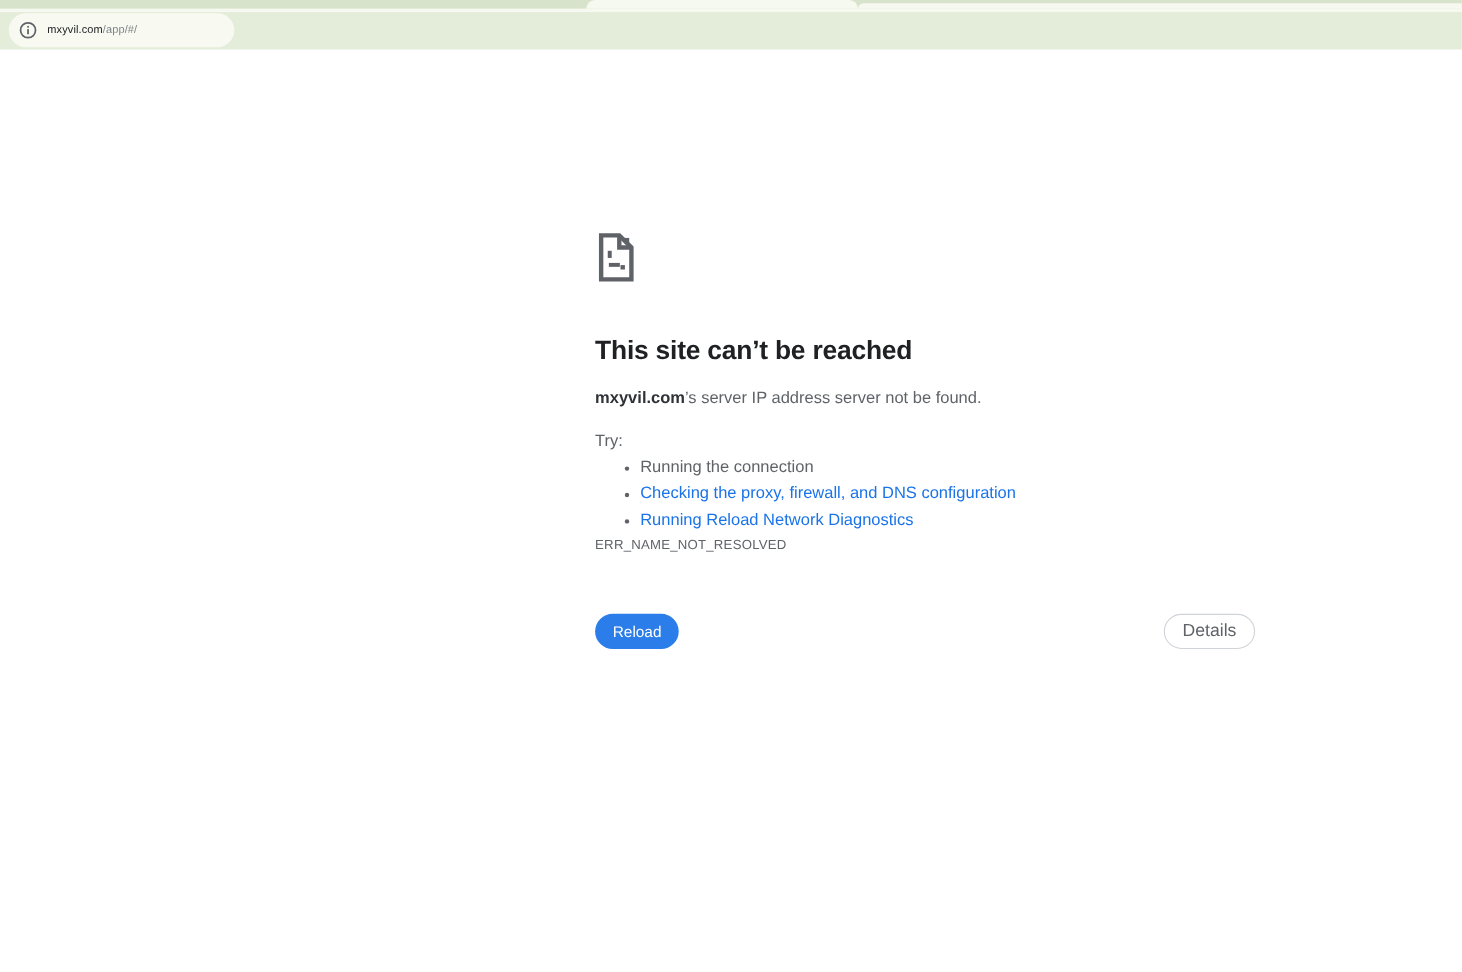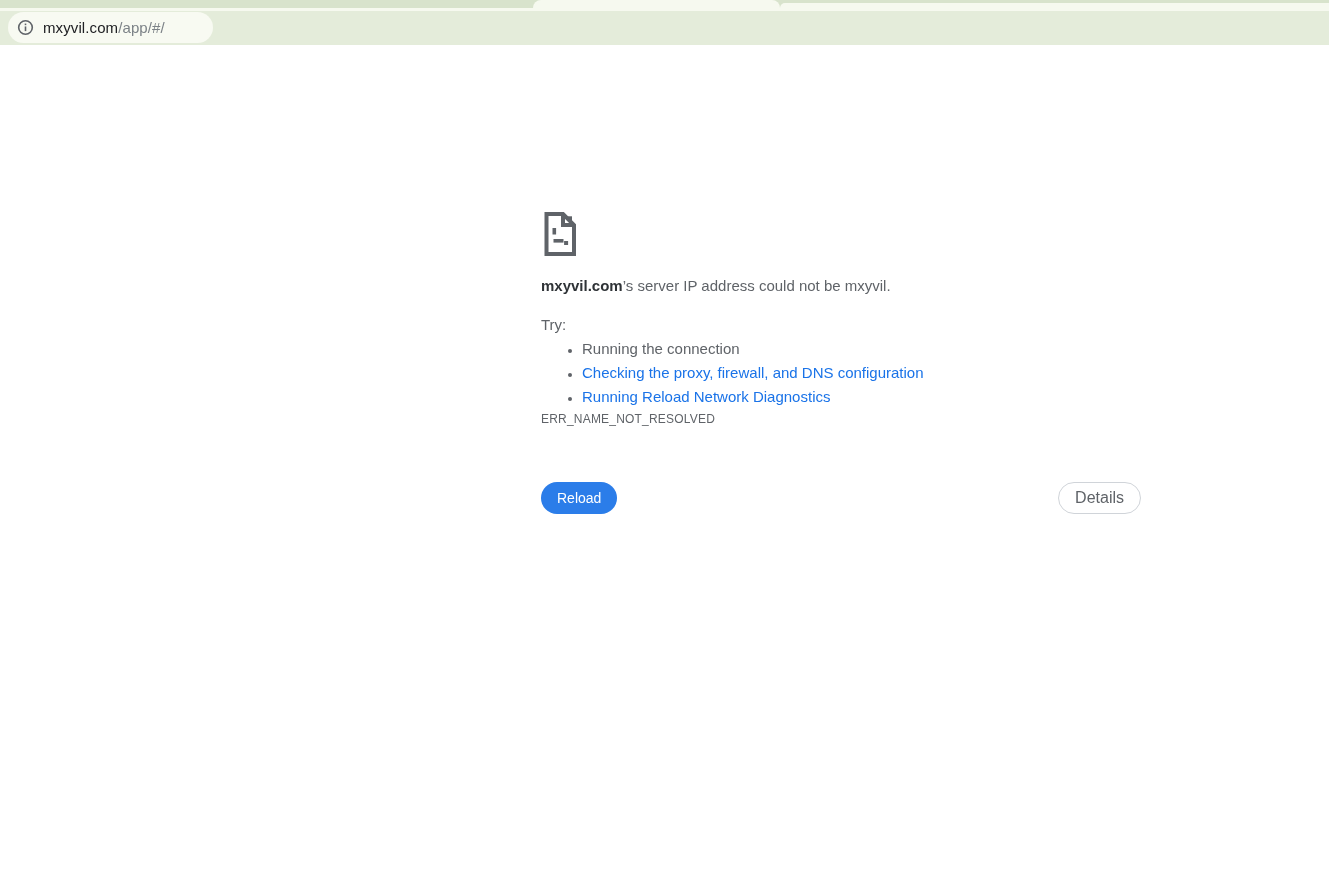--- a/index.html
+++ b/index.html
@@ -55,21 +55,21 @@
     border-radius:16px;
     display:flex;align-items:center;
     padding:0 12px 0 9px;gap:9px;
   }
   .info-icon{
     width:17px;height:17px;flex:0 0 auto;
     color:var(--icon-stroke);
     display:block;
   }
   .url-text{
-    font-size:15px;line-height:17px;white-space:nowrap;
+    font-size:10px;line-height:17px;white-space:nowrap;
     letter-spacing:.1px;
   }
   .url-host{color:var(--url-host-color);}
   .url-path{color:var(--url-path-color);}
 
   
   .content{
     position:absolute;left:541px;top:210px;width:600px;
   }
   .sad-icon{display:block;color:var(--icon-stroke);}
@@ -156,22 +156,23 @@
 
   <svg class="sad-icon" width="37" height="48" viewBox="0 0 36 48">
     <path d="M5 4 H21.5 L32.5 15 V44 H5 Z" fill="none" stroke="currentColor" stroke-width="4" stroke-linejoin="miter"></path>
     <path d="M21.5 4 V15 H32.5" fill="none" stroke="currentColor" stroke-width="4"></path>
     <rect x="26.3" y="6.3" width="4.2" height="4.2" fill="currentColor"></rect>
     <rect x="11" y="18" width="3.6" height="6.5" fill="currentColor"></rect>
     <rect x="12" y="29" width="10" height="3.6" fill="currentColor"></rect>
     <rect x="22.6" y="31" width="4" height="4" fill="currentColor"></rect>
   </svg>
 
+  <h1 class="error-title">This site can’t be reached</h1>
 
-  <p class="error-message"><b>mxyvil.com</b><span>’s server IP address could not be mxyvil.</span></p>
+  <p class="error-message"><b>mxyvil.com</b><span>’s server IP address server not be found.</span></p>
 
   <p class="try-label">Try:</p>
 
   <ul class="suggestions">
     <li><span>Running the connection</span></li>
     <li><a>Checking the proxy, firewall, and DNS configuration</a></li>
     <li><a>Running Reload Network Diagnostics</a></li>
   </ul>
 
   <p class="error-code">ERR_NAME_NOT_RESOLVED</p>

